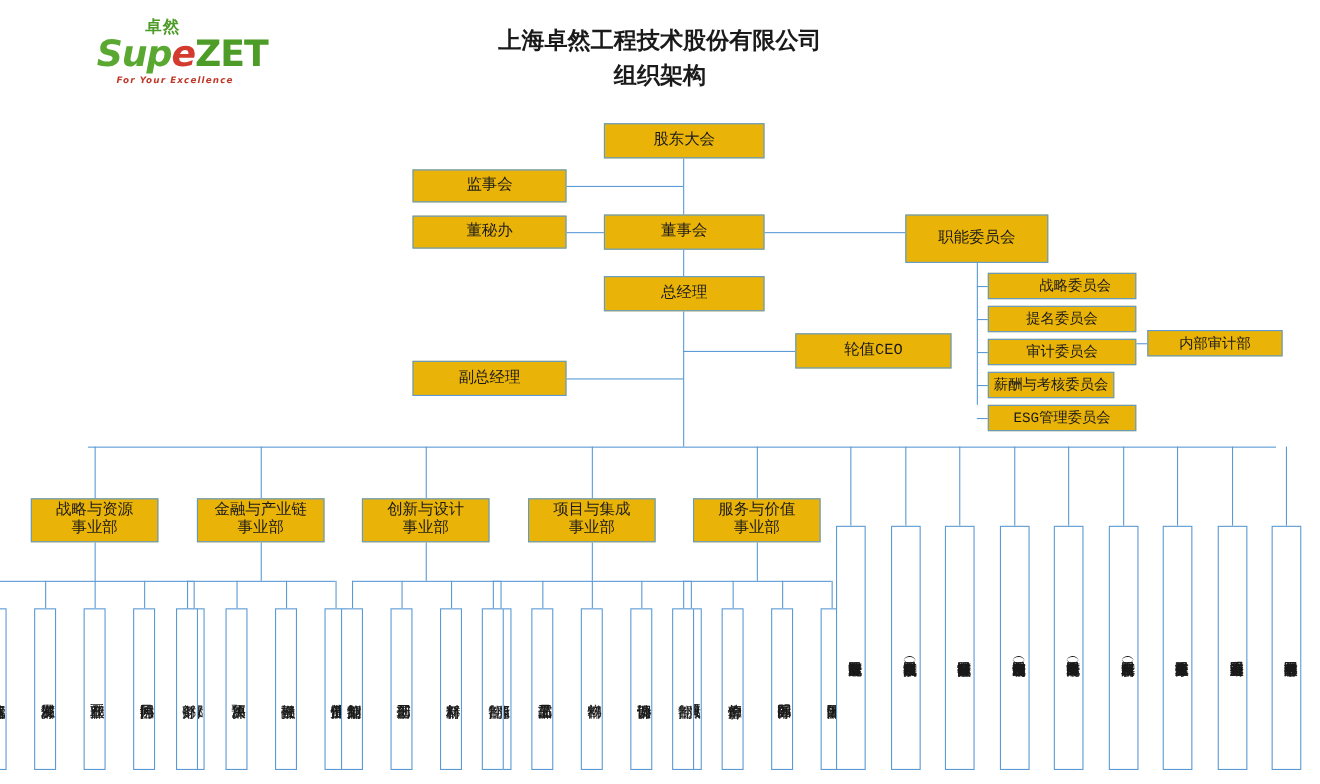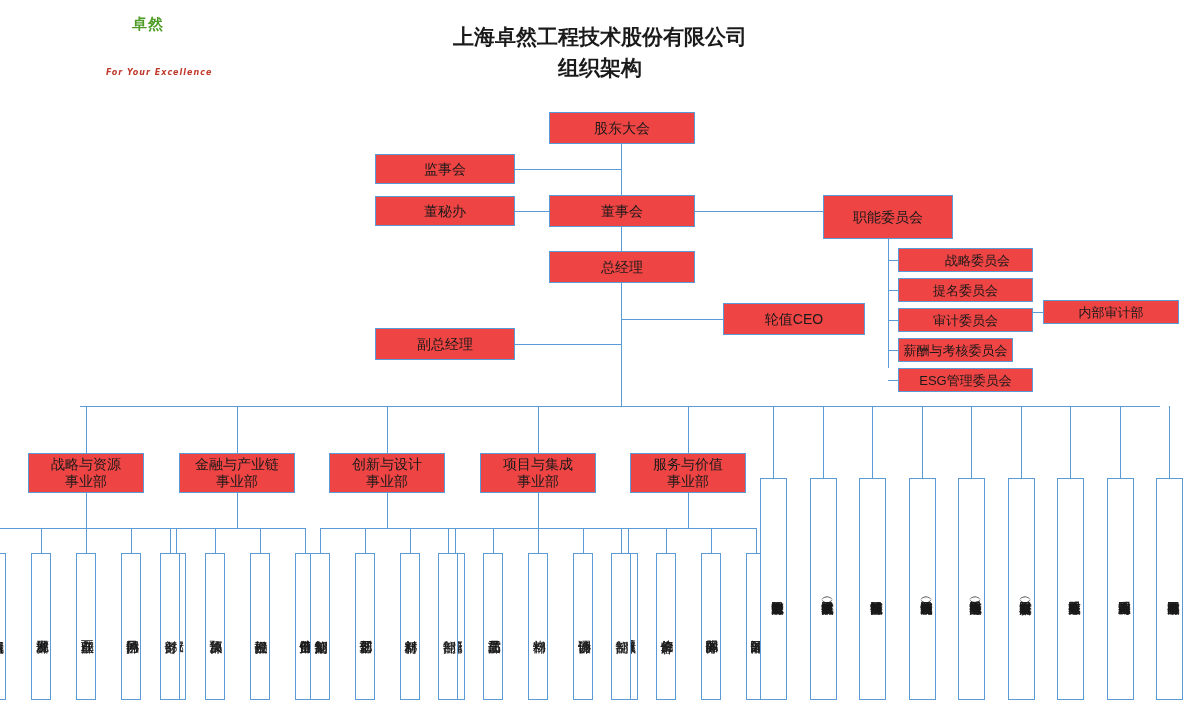--- a/index.html
+++ b/index.html
@@ -39,25 +39,25 @@
     position:absolute;left:300px;top:22px;width:600px;
     text-align:center;color:#1a1a1a;
     font-size:21px;font-weight:bold;line-height:31px;
     font-family:"DejaVu Sans","Liberation Sans",sans-serif;
   }
   .title .l2{display:block;}
 
   
   .box{
     position:absolute;box-sizing:border-box;
-    border:1.3px solid #5b9bd5;background:#ef4444;
+    border:1.3px solid #5b9bd5;background:#eab308;
     display:flex;align-items:center;justify-content:center;
     text-align:center;color:#1a1a1a;
     font-size:14px;line-height:17px;
-    font-family:Liberation Sans, sans-serif;
+    font-family:Liberation Mono, monospace;
     white-space:pre-line;
     z-index:2;
   }
   .box.small{font-size:13px;}
   .vbox{
     position:absolute;box-sizing:border-box;
     border:1.3px solid #5b9bd5;background:#ffffff;
     display:flex;align-items:flex-start;justify-content:center;
     color:#1a1a1a;font-size:13px;line-height:15px;
     font-family:"DejaVu Sans","Liberation Sans",sans-serif;
@@ -70,20 +70,21 @@
   .h{height:1.3px;}
   .v{width:1.3px;}
 </style>
 </head>
 <body>
 
 <div id="root">
 
   <div class="logo">
     <div class="logo-cn">卓然</div>
+    <div class="logo-main"><span class="logo-sup">Sup</span><span class="logo-e">e</span><span class="logo-zet">ZET</span></div>
     <div class="logo-tag">For Your Excellence</div>
   </div>
 
   <div class="title">
     <span>上海卓然工程技术股份有限公司</span>
     <span class="l2">组织架构</span>
   </div>
 
   <div class="box" style="left:549px;top:112px;width:146px;height:32px;">股东大会</div>
 
@@ -118,21 +119,21 @@
       <div class="ln h" style="left:888px;top:290px;width:10px;"></div>
       <div class="box small" style="left:898px;top:278px;width:135px;height:24px;">提名委员会</div>
       <div class="ln h" style="left:888px;top:320px;width:10px;"></div>
       <div class="box small" style="left:898px;top:308px;width:135px;height:24px;">审计委员会</div>
       <div class="ln h" style="left:888px;top:350px;width:10px;"></div>
       <div class="box small" style="left:898px;top:338px;width:115px;height:24px;">薪酬与考核委员会</div>
       <div class="ln h" style="left:888px;top:380px;width:10px;"></div>
       <div class="box small" style="left:898px;top:368px;width:135px;height:24px;">ESG管理委员会</div>
     </div>
 
-  <div class="box small" style="left:1043px;top:300px;width:136px;height:24px;">内部审计部</div>
+  <div class="box small" style="left:1043px;top:300px;width:123px;height:24px;">内部审计部</div>
   <div class="ln h" style="left:1033px;top:312px;width:10px;"></div>
 
   <div class="ln h" style="left:80px;top:406px;width:1080px;"></div>
 
   <div id="divisions-layer">
       <div class="ln v" style="left:86px;top:406px;height:47px;"></div>
       <div class="box" style="left:28px;top:453px;width:116px;height:40px;">战略与资源
 事业部</div>
       <div class="ln v" style="left:86px;top:493px;height:35px;"></div>
       <div class="ln h" style="left:-4px;top:528px;width:180px;"></div>

